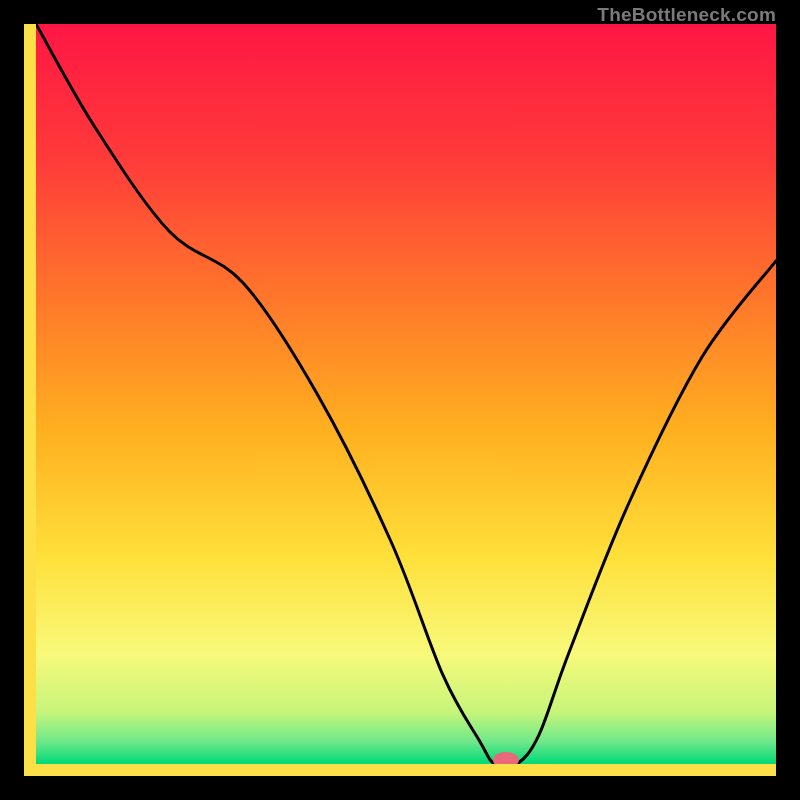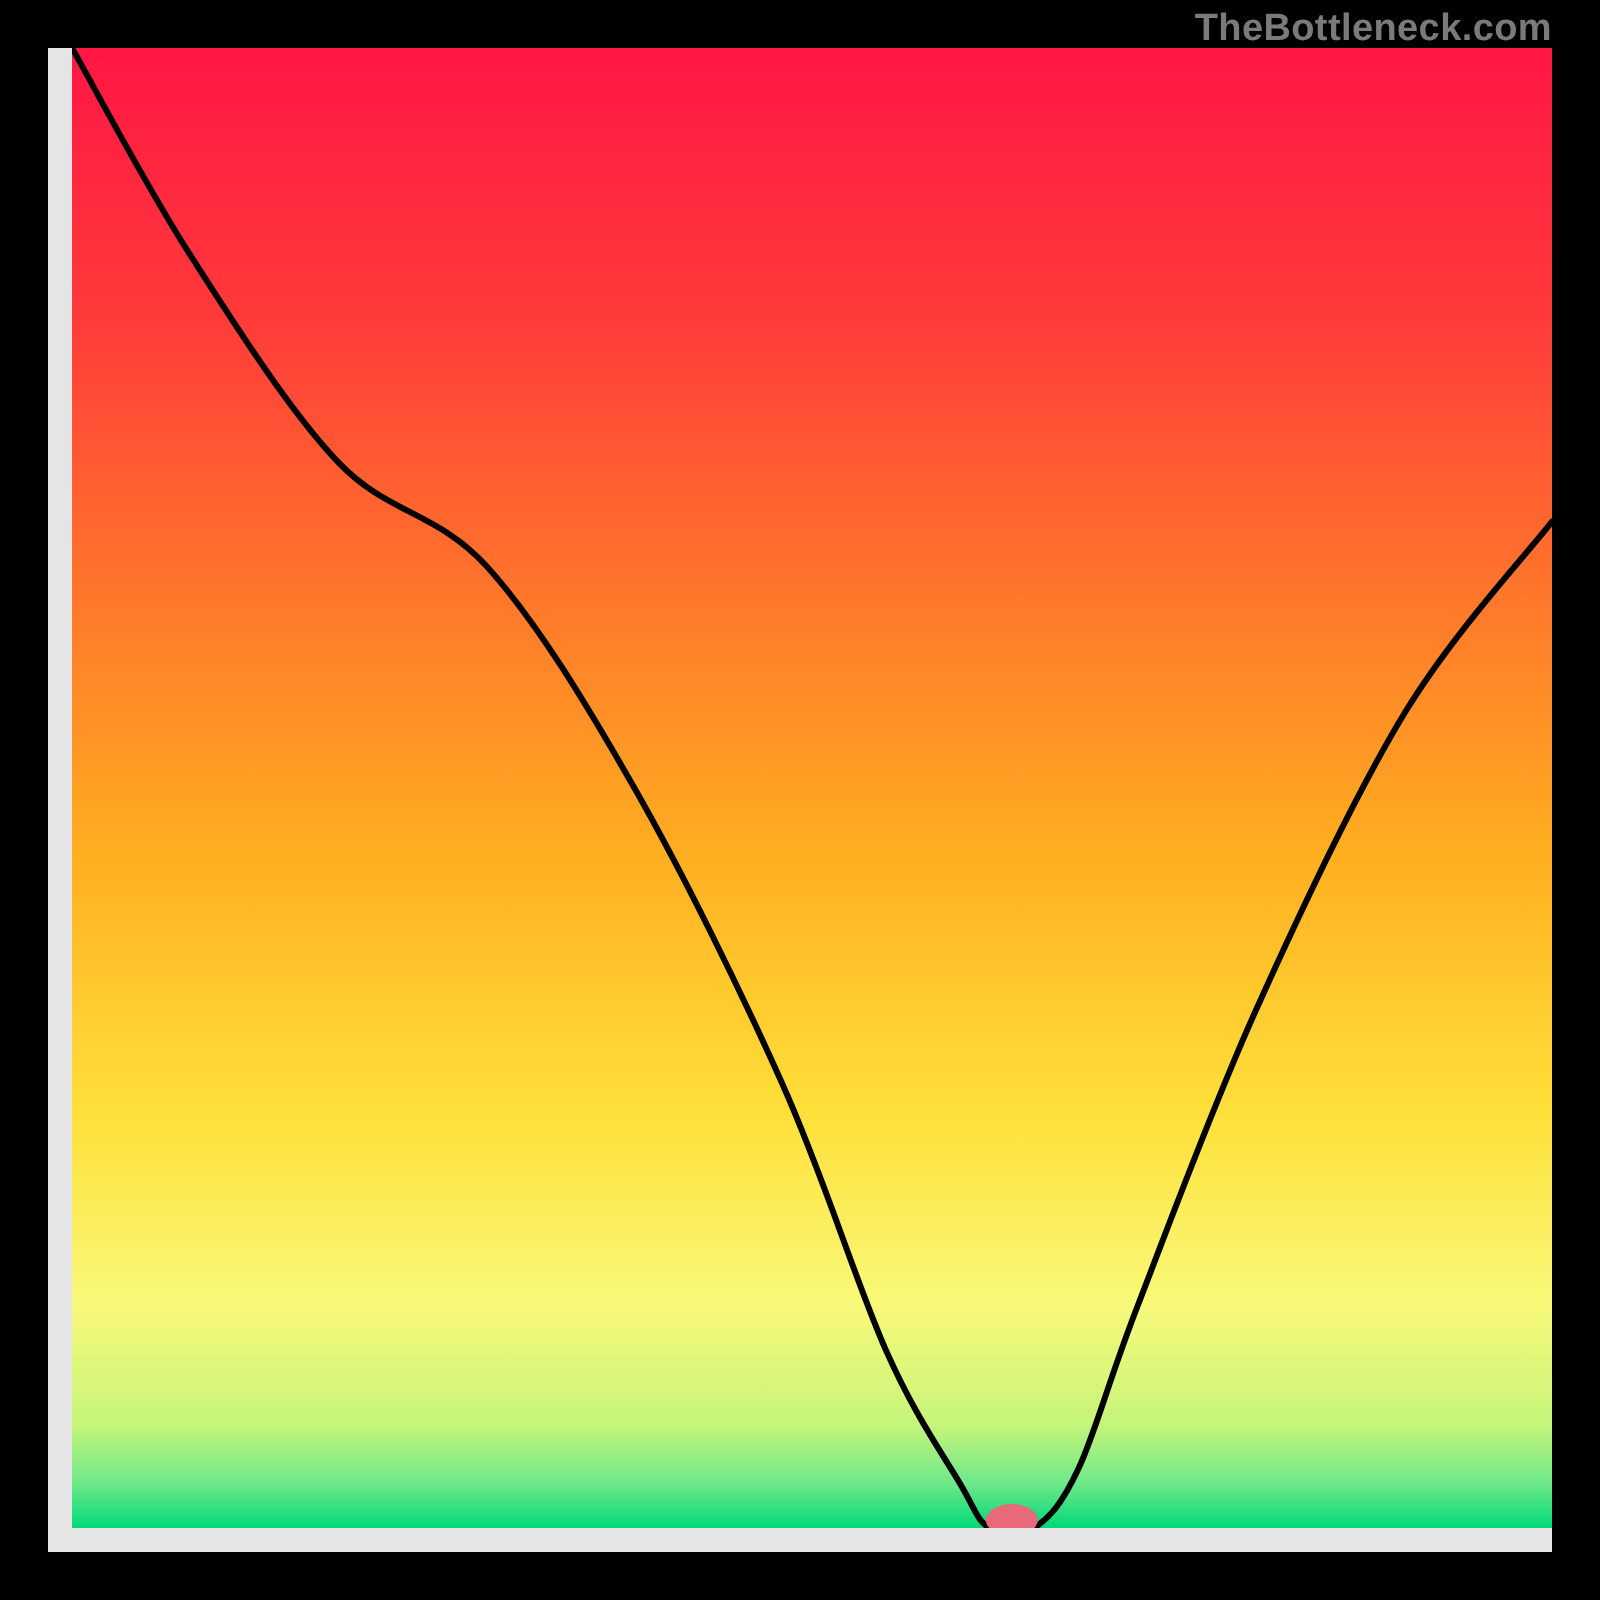--- a/index.html
+++ b/index.html
@@ -9,21 +9,21 @@
     height: 800px;
     background: #000;
     overflow: hidden;
   }
   .chart-frame {
     position: absolute;
     left: 24px;
     top: 24px;
     width: 752px;
     height: 752px;
-    background: #e5e5e5;
+    background: #fde047;
   }
   .plot-area {
     position: absolute;
     left: 12px;
     top: 0px;
     width: 740px;
     height: 740px;
   }
   .watermark {
     position: absolute;

